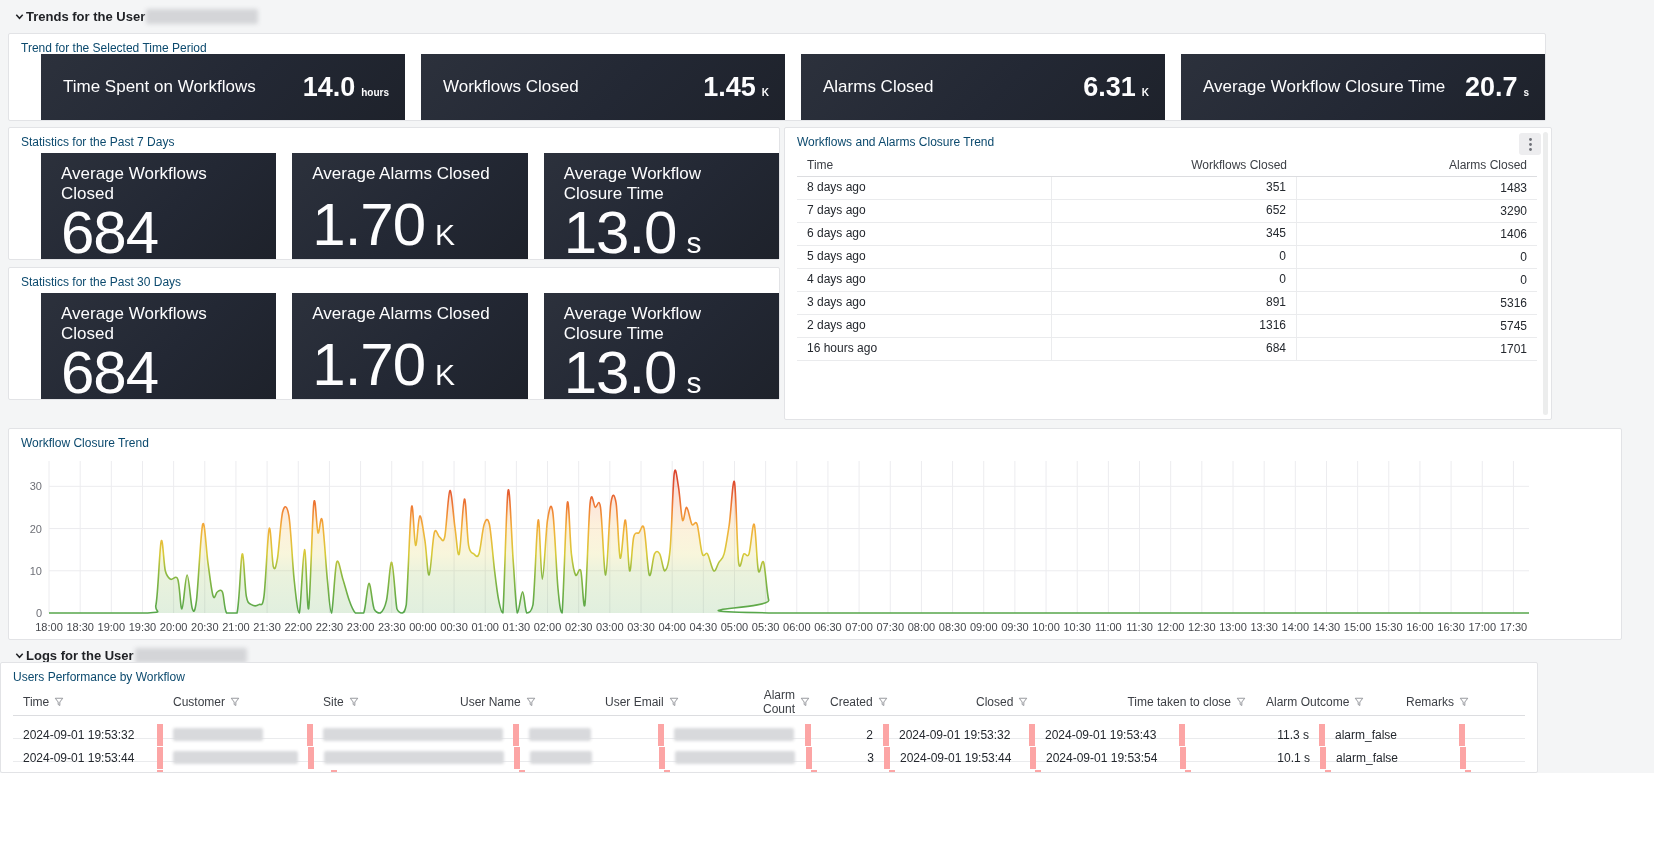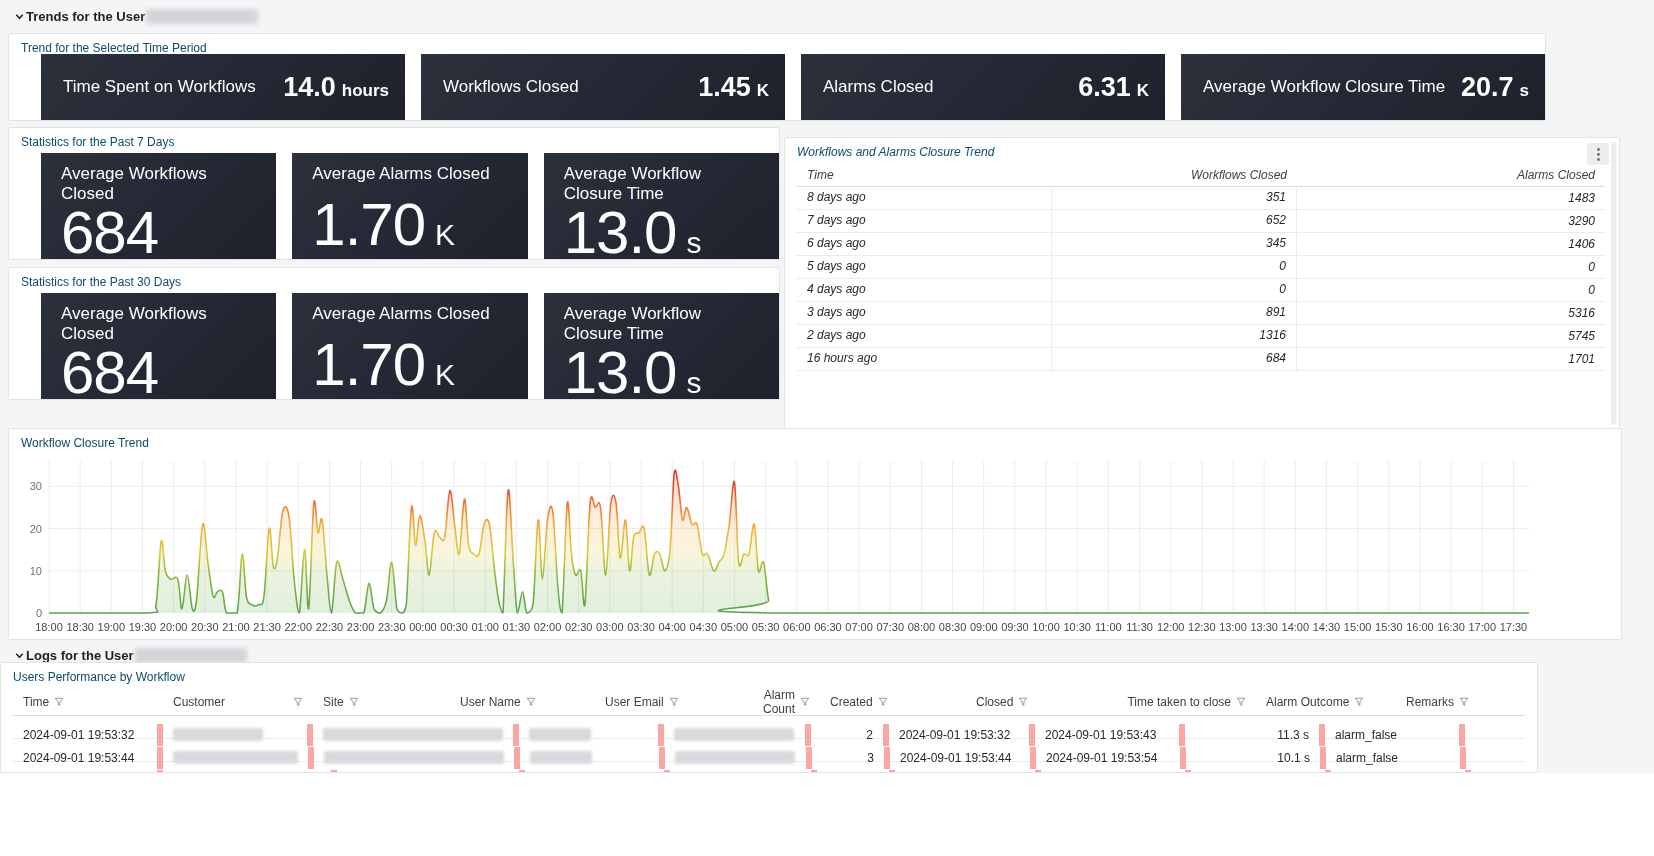--- a/index.html
+++ b/index.html
@@ -9,21 +9,21 @@
   .panel-title{font-size:12px;font-weight:500;color:#0c4a6e;padding:7px 12px 4px;line-height:14px;}
   .sec-hdr{position:absolute;display:flex;align-items:center;gap:1px;font-size:13px;font-weight:700;color:#202226;cursor:pointer;}
   .pill{background:#d4d5d8;border-radius:2px;filter:blur(2px);}
   
   .tiles{position:absolute;left:0;right:0;bottom:0;display:flex;gap:16px;padding-left:32px;}
   .tile{flex:1;background:linear-gradient(135deg,#2c313c 0%,#232834 55%,#1e222b 100%);color:#fdfdfe;box-sizing:border-box;}
   .tile.wide{height:66px;display:flex;justify-content:space-between;align-items:center;padding:0 16px 0 22px;}
   .tile.wide .lbl{font-size:17px;font-weight:400;}
   .tile.wide .valrow{display:flex;align-items:baseline;gap:6px;}
   .tile.wide .val{font-size:27px;font-weight:600;}
-  .tile.wide .unit{font-size:17px;font-weight:600;}
+  .tile.wide .unit{font-size:10px;font-weight:600;}
   .tile.big{height:106px;padding:11px 20px 6px;display:flex;flex-direction:column;justify-content:space-between;}
   .tile.big .lbl{font-size:17px;font-weight:400;}
   .tile.big .valrow{display:flex;align-items:baseline;gap:10px;line-height:0.95;}
   .tile.big .val{font-size:60px;font-weight:500;letter-spacing:-1px;}
   .tile.big .unit{font-size:30px;font-weight:500;}
   
   .ct{position:absolute;left:12px;right:14px;top:26px;font-size:12px;color:#24282e;}
   .ct .row{display:flex;height:22px;align-items:center;border-bottom:1px solid #eaebed;}
   .ct .row.hdr{border-bottom:1px solid #dcdde0;color:#3d4046;font-weight:500;}
   .ct .c{box-sizing:border-box;padding:0 10px;}
@@ -141,21 +141,21 @@
       <div class="tile big">
         <span class="lbl">Average Workflow Closure Time</span>
         <span class="valrow">
             <span class="val">13.0</span>
             <span class="unit">s</span>
           </span>
       </div>
     </div>
   </div>
 
-  <div class="panel" style="left:784px;top:137px;width:836px;height:293px;font-style:italic;">
+  <div class="panel" style="left:784px;top:127px;width:768px;height:293px;">
     <div class="panel-title">Workflows and Alarms Closure Trend</div>
     <div class="kebab">
       <svg width="3" height="13" viewBox="0 0 3 13">
         <circle cx="1.5" cy="1.5" r="1.4" fill="#6e7077"></circle>
           <circle cx="1.5" cy="6.5" r="1.4" fill="#6e7077"></circle>
           <circle cx="1.5" cy="11.5" r="1.4" fill="#6e7077"></circle>
       </svg>
     </div>
     <div class="ct" id="closure-table">
         <div class="row hdr">
@@ -349,21 +349,21 @@
   <div class="panel" style="left:0;top:662px;width:1538px;height:111px;overflow:hidden;">
     <div class="panel-title">Users Performance by Workflow</div>
     <div class="pt" id="perf-table">
         <div class="row hdr">
           <div class="c " style="flex:0 0 150px;">
             <span>Time</span>
             <svg width="10" height="10" viewBox="0 0 12 12" style="flex:none">
               <path d="M1.5 1.5h9L7 6v4.2L5 9V6L1.5 1.5z" fill="none" stroke="#8e9096" stroke-width="1.1" stroke-linejoin="round"></path>
             </svg>
           </div>
-          <div class="c " style="flex:0 0 150px;justify-content:space-between;">
+          <div class="c " style="flex:0 0 150px;">
             <span>Customer</span>
             <svg width="10" height="10" viewBox="0 0 12 12" style="flex:none">
               <path d="M1.5 1.5h9L7 6v4.2L5 9V6L1.5 1.5z" fill="none" stroke="#8e9096" stroke-width="1.1" stroke-linejoin="round"></path>
             </svg>
           </div>
           <div class="c " style="flex:0 0 137px;">
             <span>Site</span>
             <svg width="10" height="10" viewBox="0 0 12 12" style="flex:none">
               <path d="M1.5 1.5h9L7 6v4.2L5 9V6L1.5 1.5z" fill="none" stroke="#8e9096" stroke-width="1.1" stroke-linejoin="round"></path>
             </svg>

